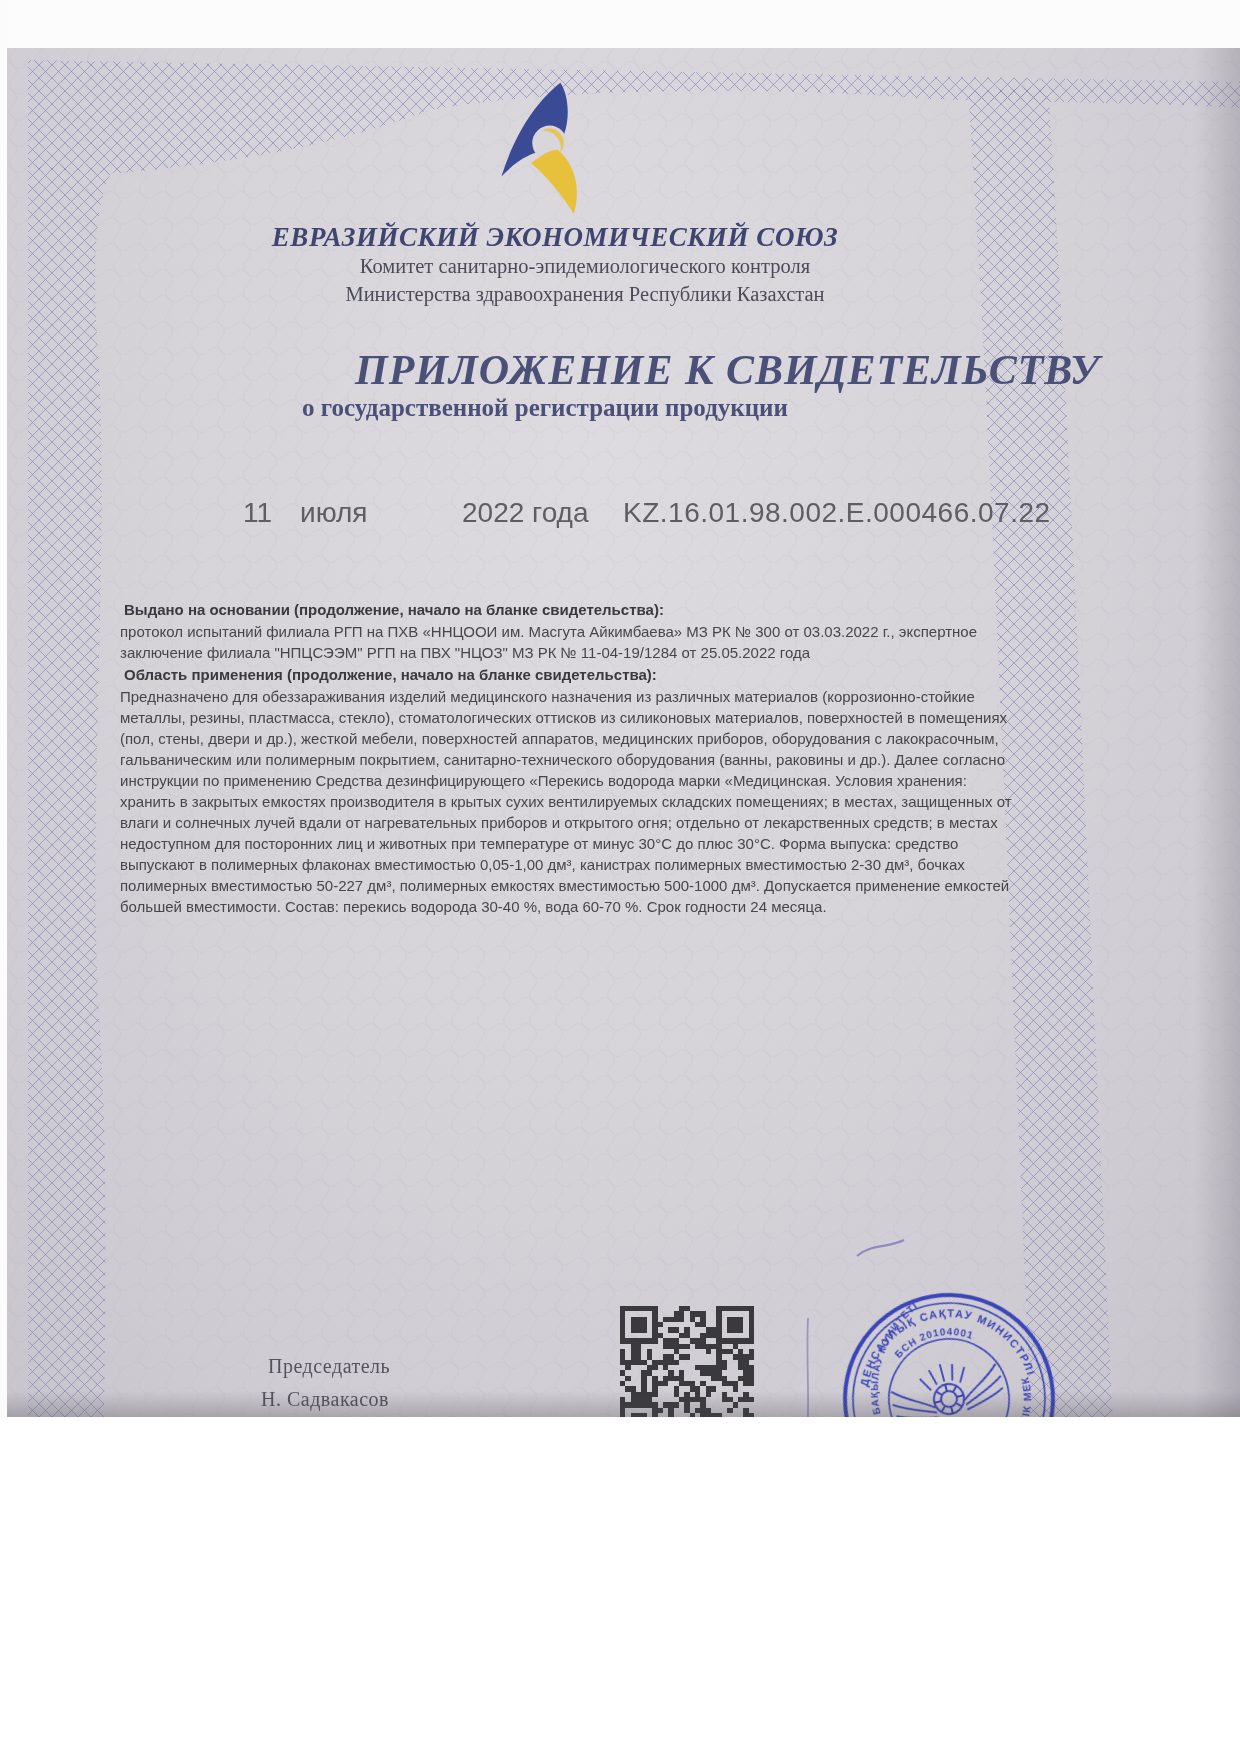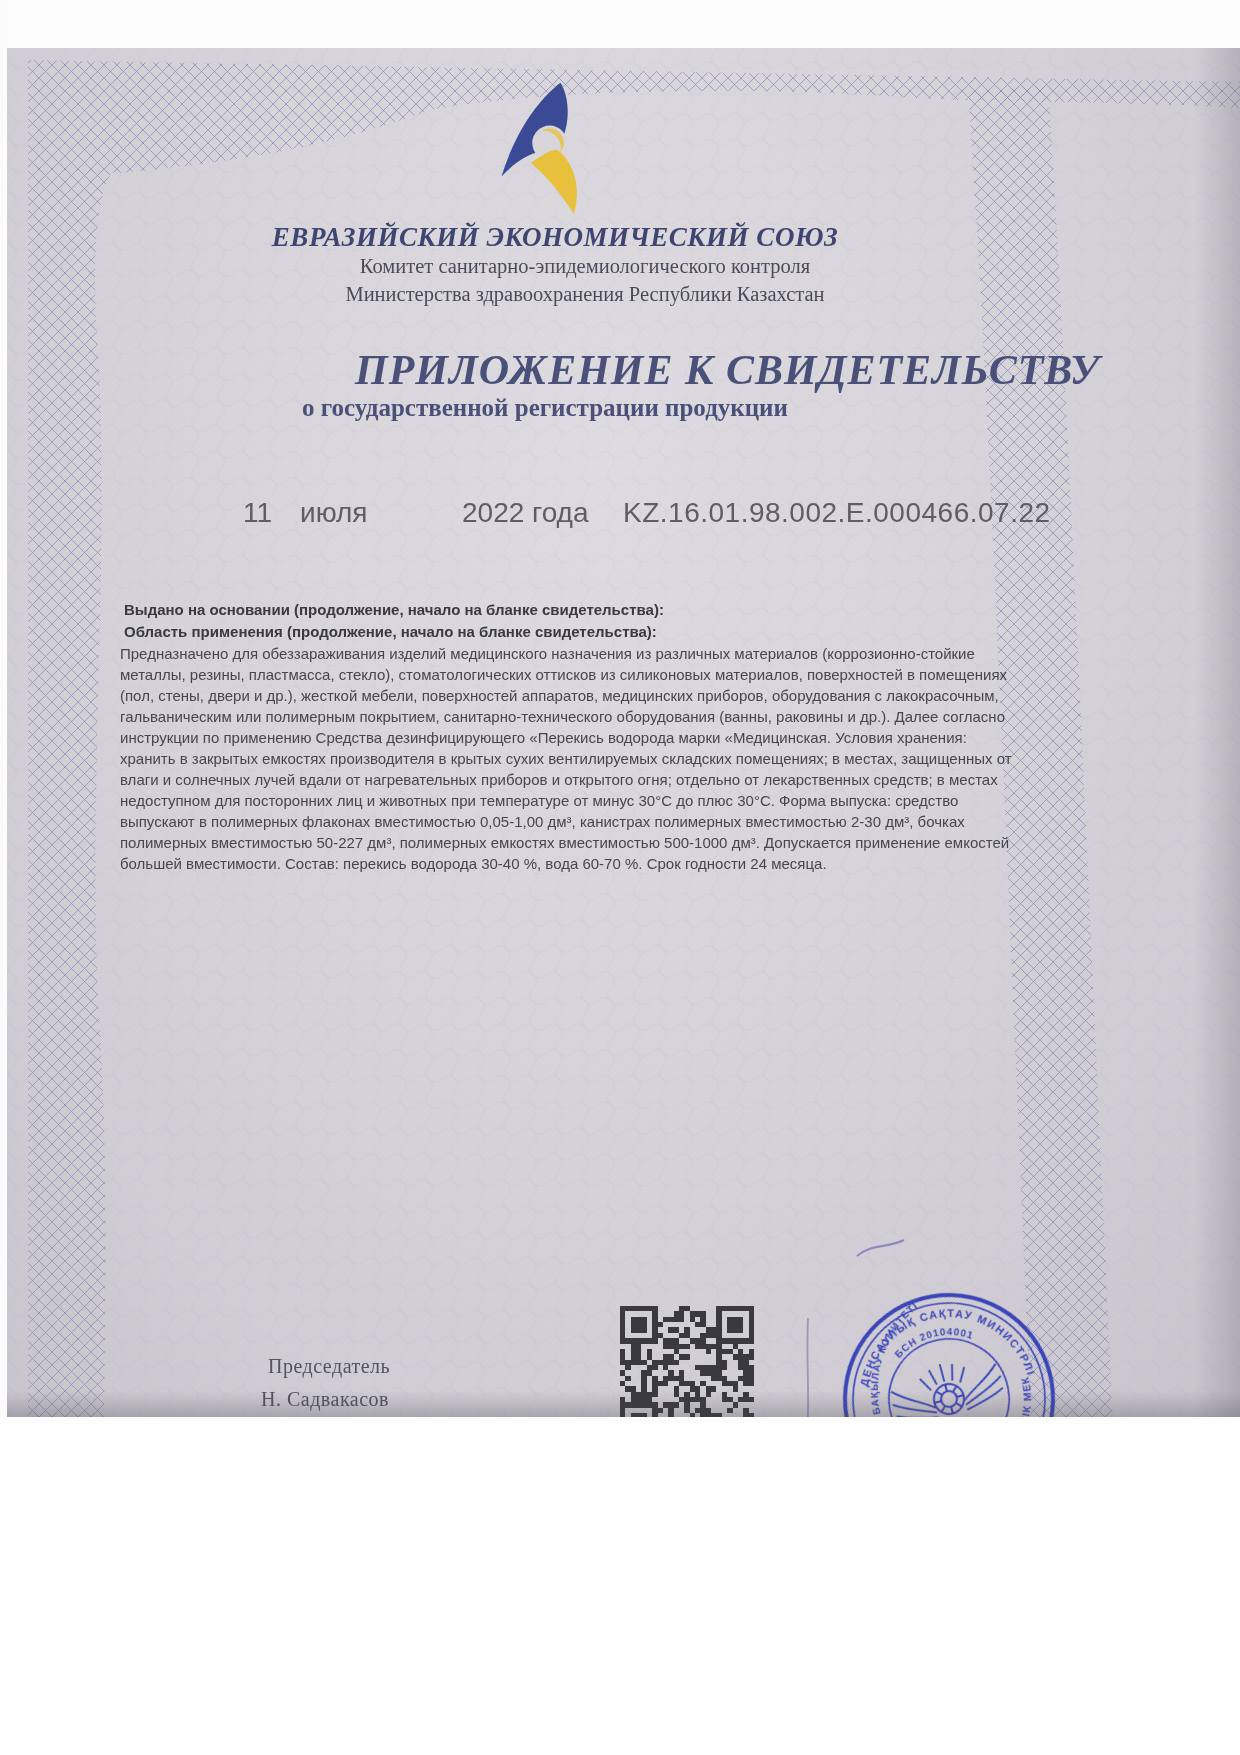--- a/index.html
+++ b/index.html
@@ -92,20 +92,21 @@
 
   <div class="daterow">
     <span class="d1">11</span>
     <span class="d2">июля</span>
     <span class="d3">2022 года</span>
     <span class="d4">KZ.16.01.98.002.E.000466.07.22</span>
   </div>
 
   <div class="body">
     <div class="b-head">Выдано на основании (продолжение, начало на бланке свидетельства):</div>
+    <div class="b-text">протокол испытаний филиала РГП на ПХВ «ННЦООИ им. Масгута Айкимбаева» МЗ РК № 300 от 03.03.2022 г., экспертное заключение филиала "НПЦСЭЭМ" РГП на ПВХ "НЦОЗ" МЗ РК  № 11-04-19/1284 от 25.05.2022 года</div>
     <div class="b-head">Область применения (продолжение, начало на бланке свидетельства):</div>
     <div class="b-text">Предназначено для обеззараживания изделий медицинского назначения из различных материалов (коррозионно-стойкие металлы, резины, пластмасса, стекло), стоматологических оттисков из силиконовых материалов, поверхностей в помещениях (пол, стены, двери и др.), жесткой мебели, поверхностей аппаратов, медицинских приборов, оборудования с лакокрасочным, гальваническим или полимерным покрытием, санитарно-технического оборудования (ванны, раковины и др.). Далее согласно инструкции по применению Средства дезинфицирующего «Перекись водорода марки «Медицинская. Условия хранения: хранить в закрытых емкостях производителя в крытых сухих вентилируемых складских помещениях; в местах, защищенных от влаги и солнечных лучей вдали от нагревательных приборов и открытого огня; отдельно от лекарственных средств; в местах недоступном для посторонних лиц и животных при температуре от минус 30°С до плюс 30°С. Форма выпуска: средство выпускают в полимерных флаконах вместимостью 0,05-1,00 дм³, канистрах полимерных вместимостью 2-30 дм³, бочках полимерных вместимостью 50-227 дм³, полимерных емкостях вместимостью 500-1000 дм³. Допускается применение емкостей большей вместимости. Состав: перекись водорода 30-40 %, вода 60-70 %. Срок годности 24 месяца.</div>
   </div>
 
   <div class="sig sig-pos">Председатель</div>
   <div class="sig sig-name">Н. Садвакасов</div>
 
   <div class="qr"><svg width="134" height="134" viewBox="0 0 134 134" shape-rendering="crispEdges">
         <g fill="#26262a">
           <rect x="0.00" y="0.00" width="5.36" height="5.36"></rect>

